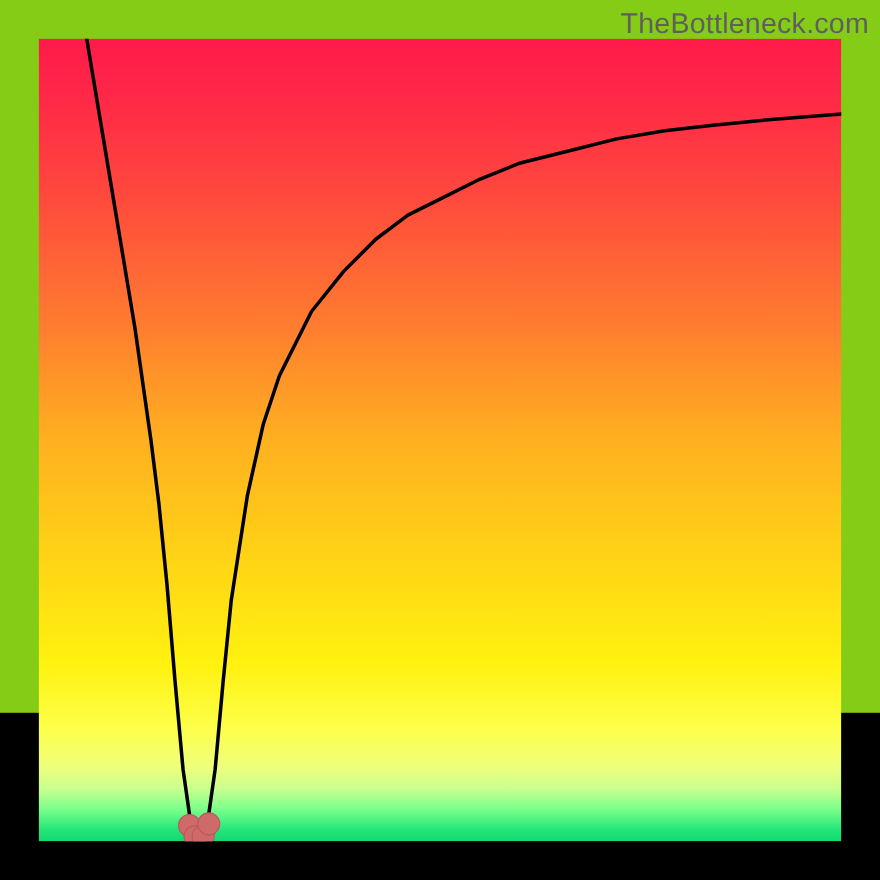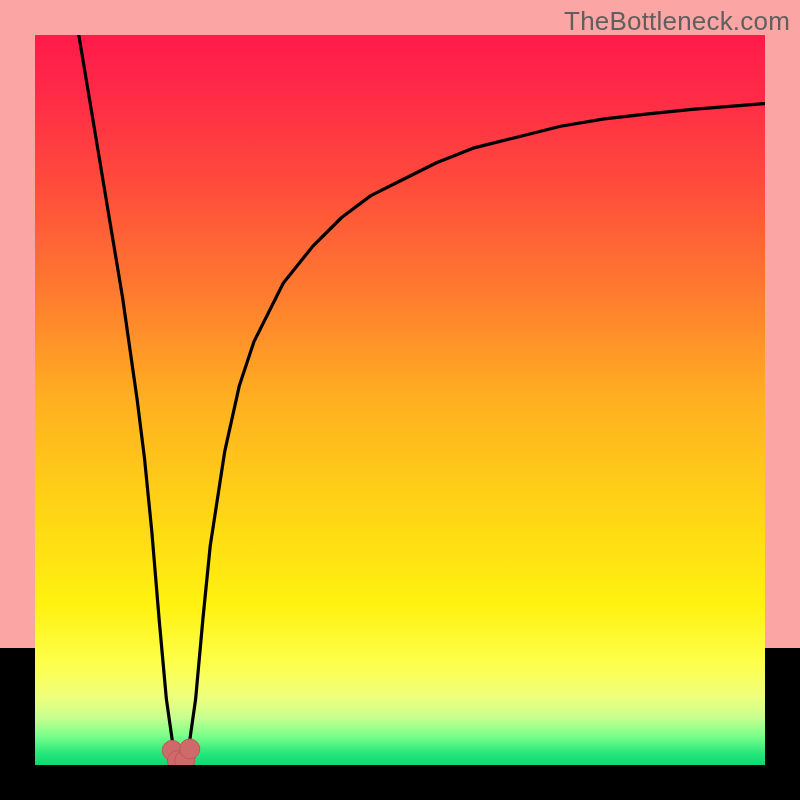--- a/index.html
+++ b/index.html
@@ -9,21 +9,21 @@
     height: 800px;
     background: #000;
     overflow: hidden;
   }
   .frame {
     position: absolute;
     left: 0;
     top: 0;
     width: 800px;
     height: 648px;
-    background: #fca5a5;
+    background: #84cc16;
   }
   .plot {
     position: absolute;
     left: 35px;
     top: 35px;
     width: 730px;
     height: 730px;
     overflow: hidden;
   }
   .watermark {

